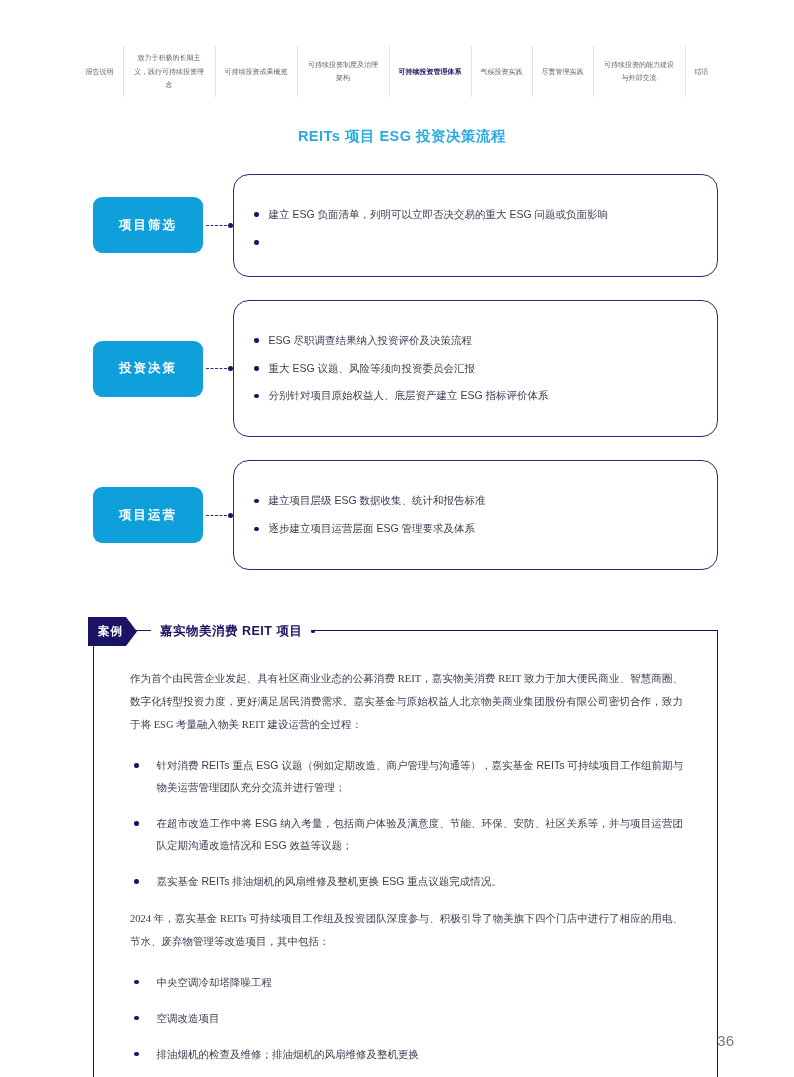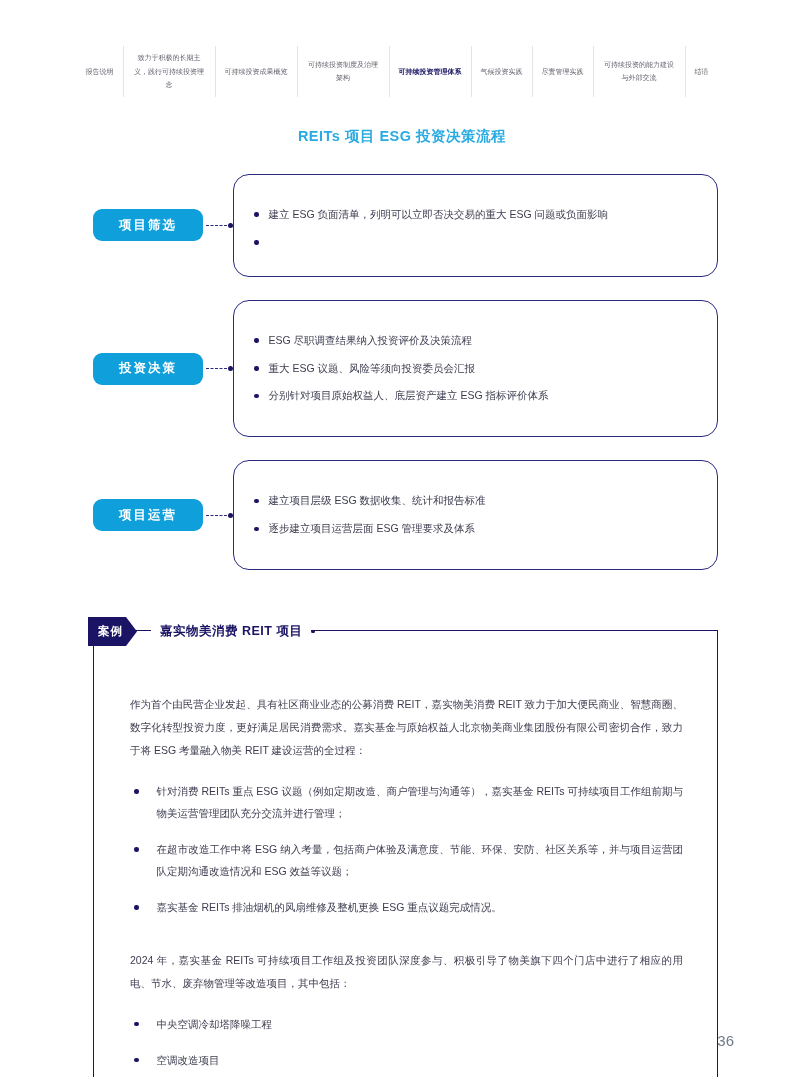--- a/index.html
+++ b/index.html
@@ -22,21 +22,21 @@
   .nav-item.active { color:#1B1464; font-weight:bold; }
   
   .flow-title {
     text-align:center; color:#29ABE2; font-weight:bold; font-size:14.5px;
     margin:30px 0 28px 10px; letter-spacing:0.5px;
   }
   
   .flow { margin:0 76px 0 93px; }
   .flow-row { display:flex; align-items:center; margin-bottom:23px; }
   .flow-label {
-    flex:0 0 110px; height:32px; background:#0F9FDB; border-radius:9px;
+    flex:0 0 110px; height:56px; background:#0F9FDB; border-radius:9px;
     color:#ffffff; font-weight:bold; font-size:12.5px; letter-spacing:2px;
     display:flex; align-items:center; justify-content:center;
   }
   .flow-connector { flex:0 0 30px; display:flex; align-items:center; justify-content:flex-end; }
   .flow-dash { width:21px; border-top:1.6px dashed #2b2a7e; }
   .flow-dot { width:5px; height:5px; border-radius:50%; background:#1B1464; margin-left:1px; }
   .flow-box {
     flex:1; border:1.5px solid #2b2a7e; border-radius:16px; padding:21px 18px;
     background:#ffffff;
   }
@@ -56,21 +56,22 @@
     padding:7px 14px 7px 10px; letter-spacing:1px;
     clip-path:polygon(0 0, calc(100% - 11px) 0, 100% 50%, calc(100% - 11px) 100%, 0 100%);
   }
   .case-title {
     background:#ffffff; margin-left:14px; padding:0 9px;
     color:#1B1464; font-weight:bold; font-size:12.5px; letter-spacing:0.5px;
   }
   .case-header .line-dot { width:3.5px; height:3.5px; border-radius:50%; background:#1B1464; }
   .case-para {
     font-size:10.5px; color:#3c3c50; line-height:2.2; text-align:justify;
-    margin:30px 8px 18px 10px;
+    margin:4px 8px 18px 10px;
+    font-family:Liberation Serif, serif;
   }
   .case .bullet { margin:14px 8px 14px 10px; line-height:2.1; text-align:justify; }
   .case .bullet .dot { margin:9px 18px 0 4px; }
   
   .page-num {
     position:absolute; right:60px; bottom:28px;
     color:#6f7b8c; font-size:15px;
   }
 </style>
 </head>

